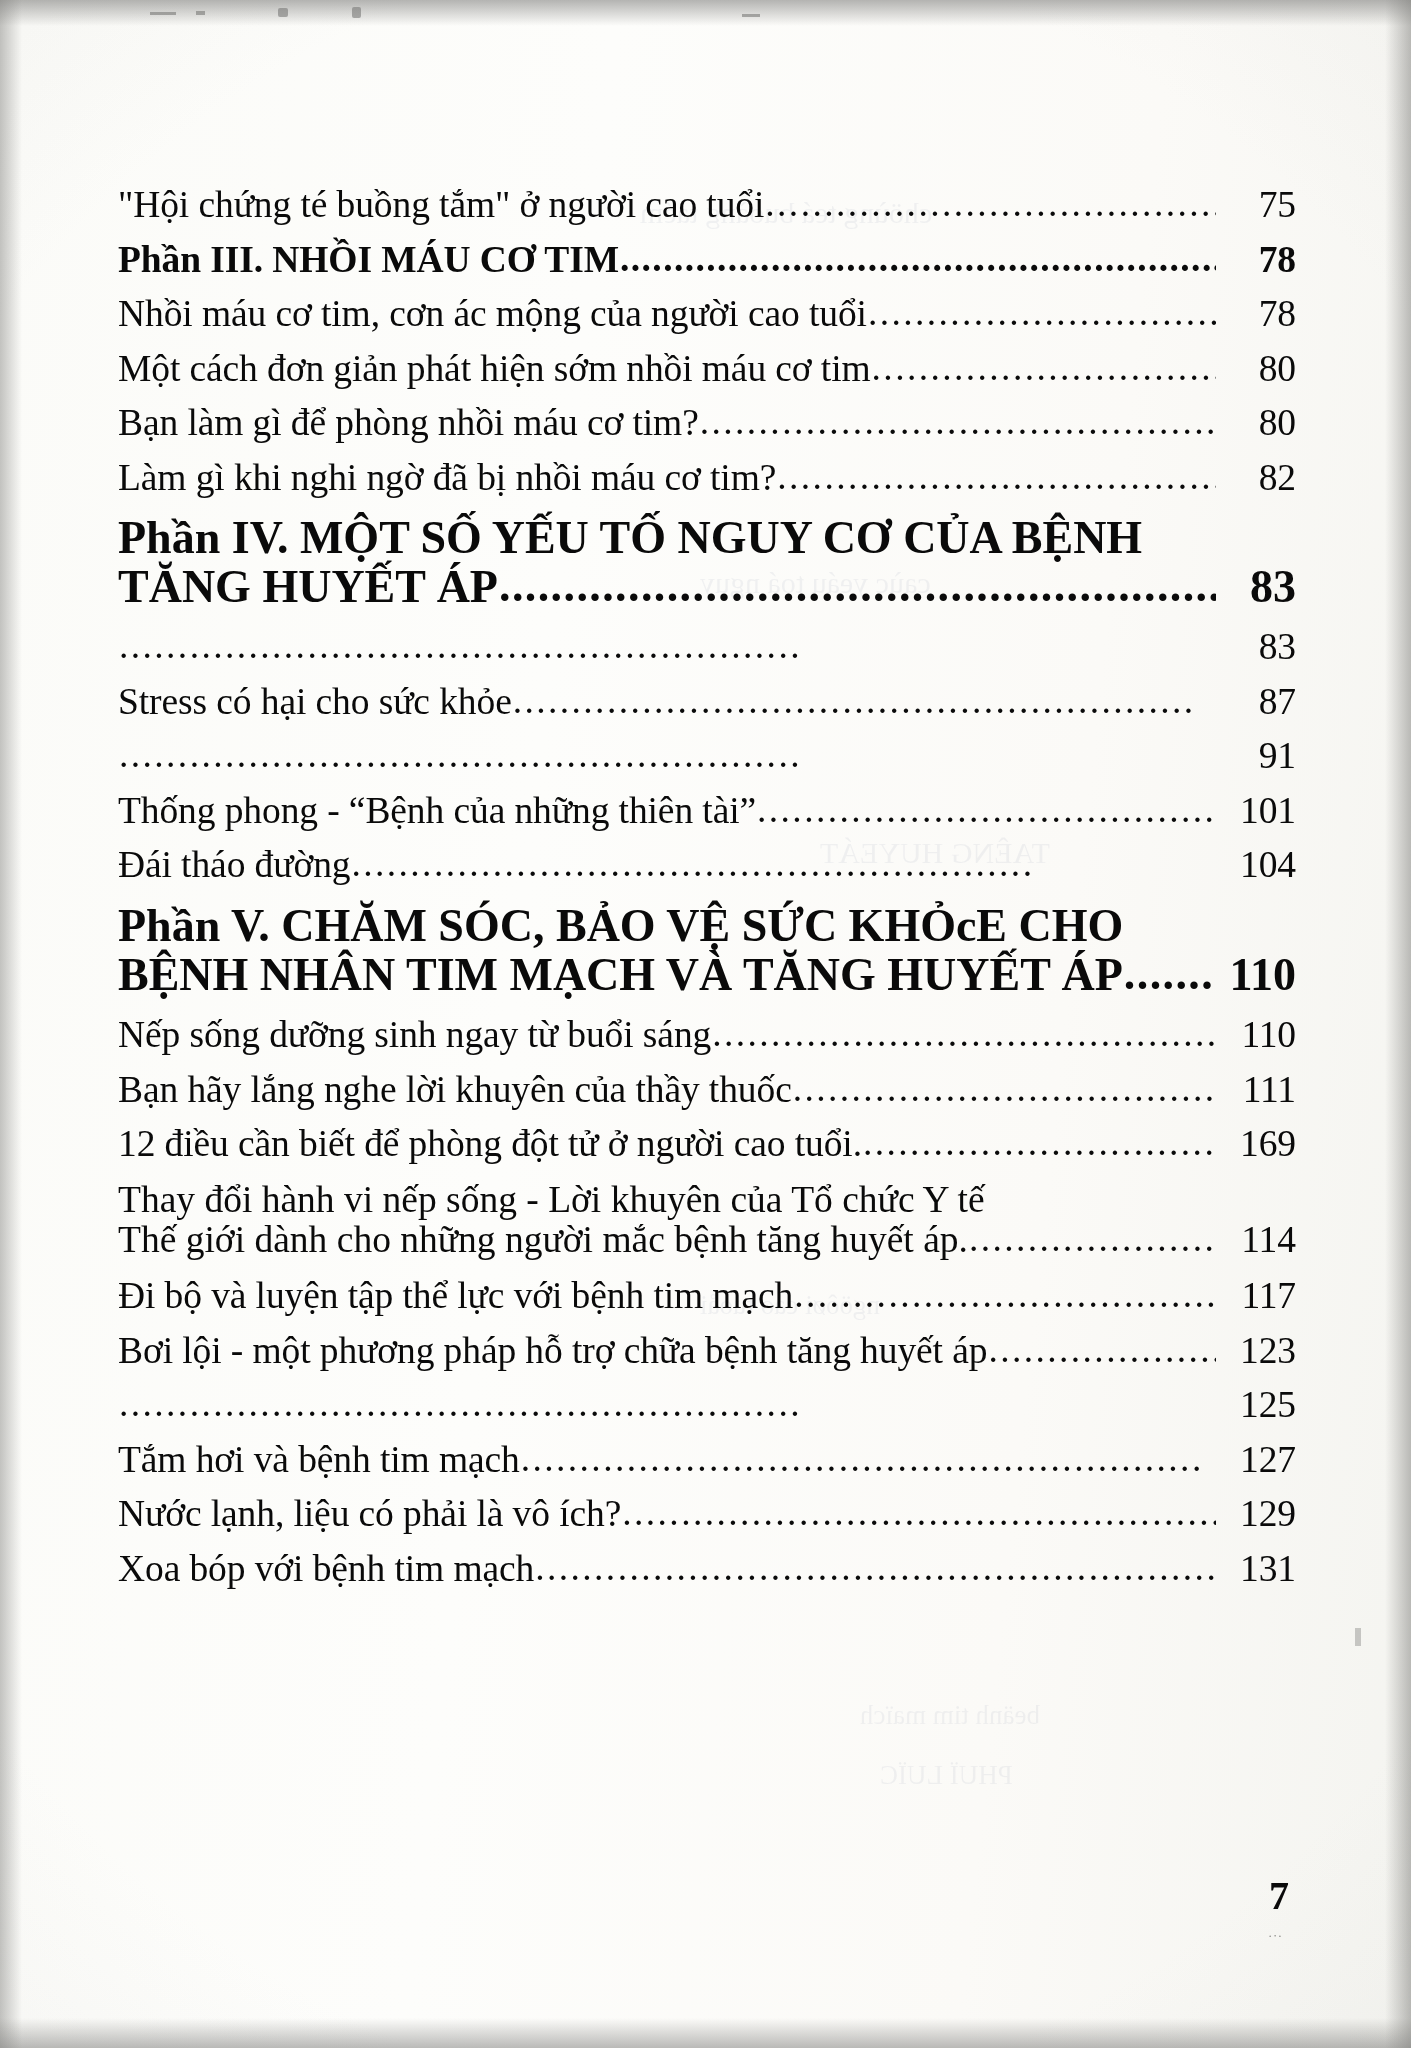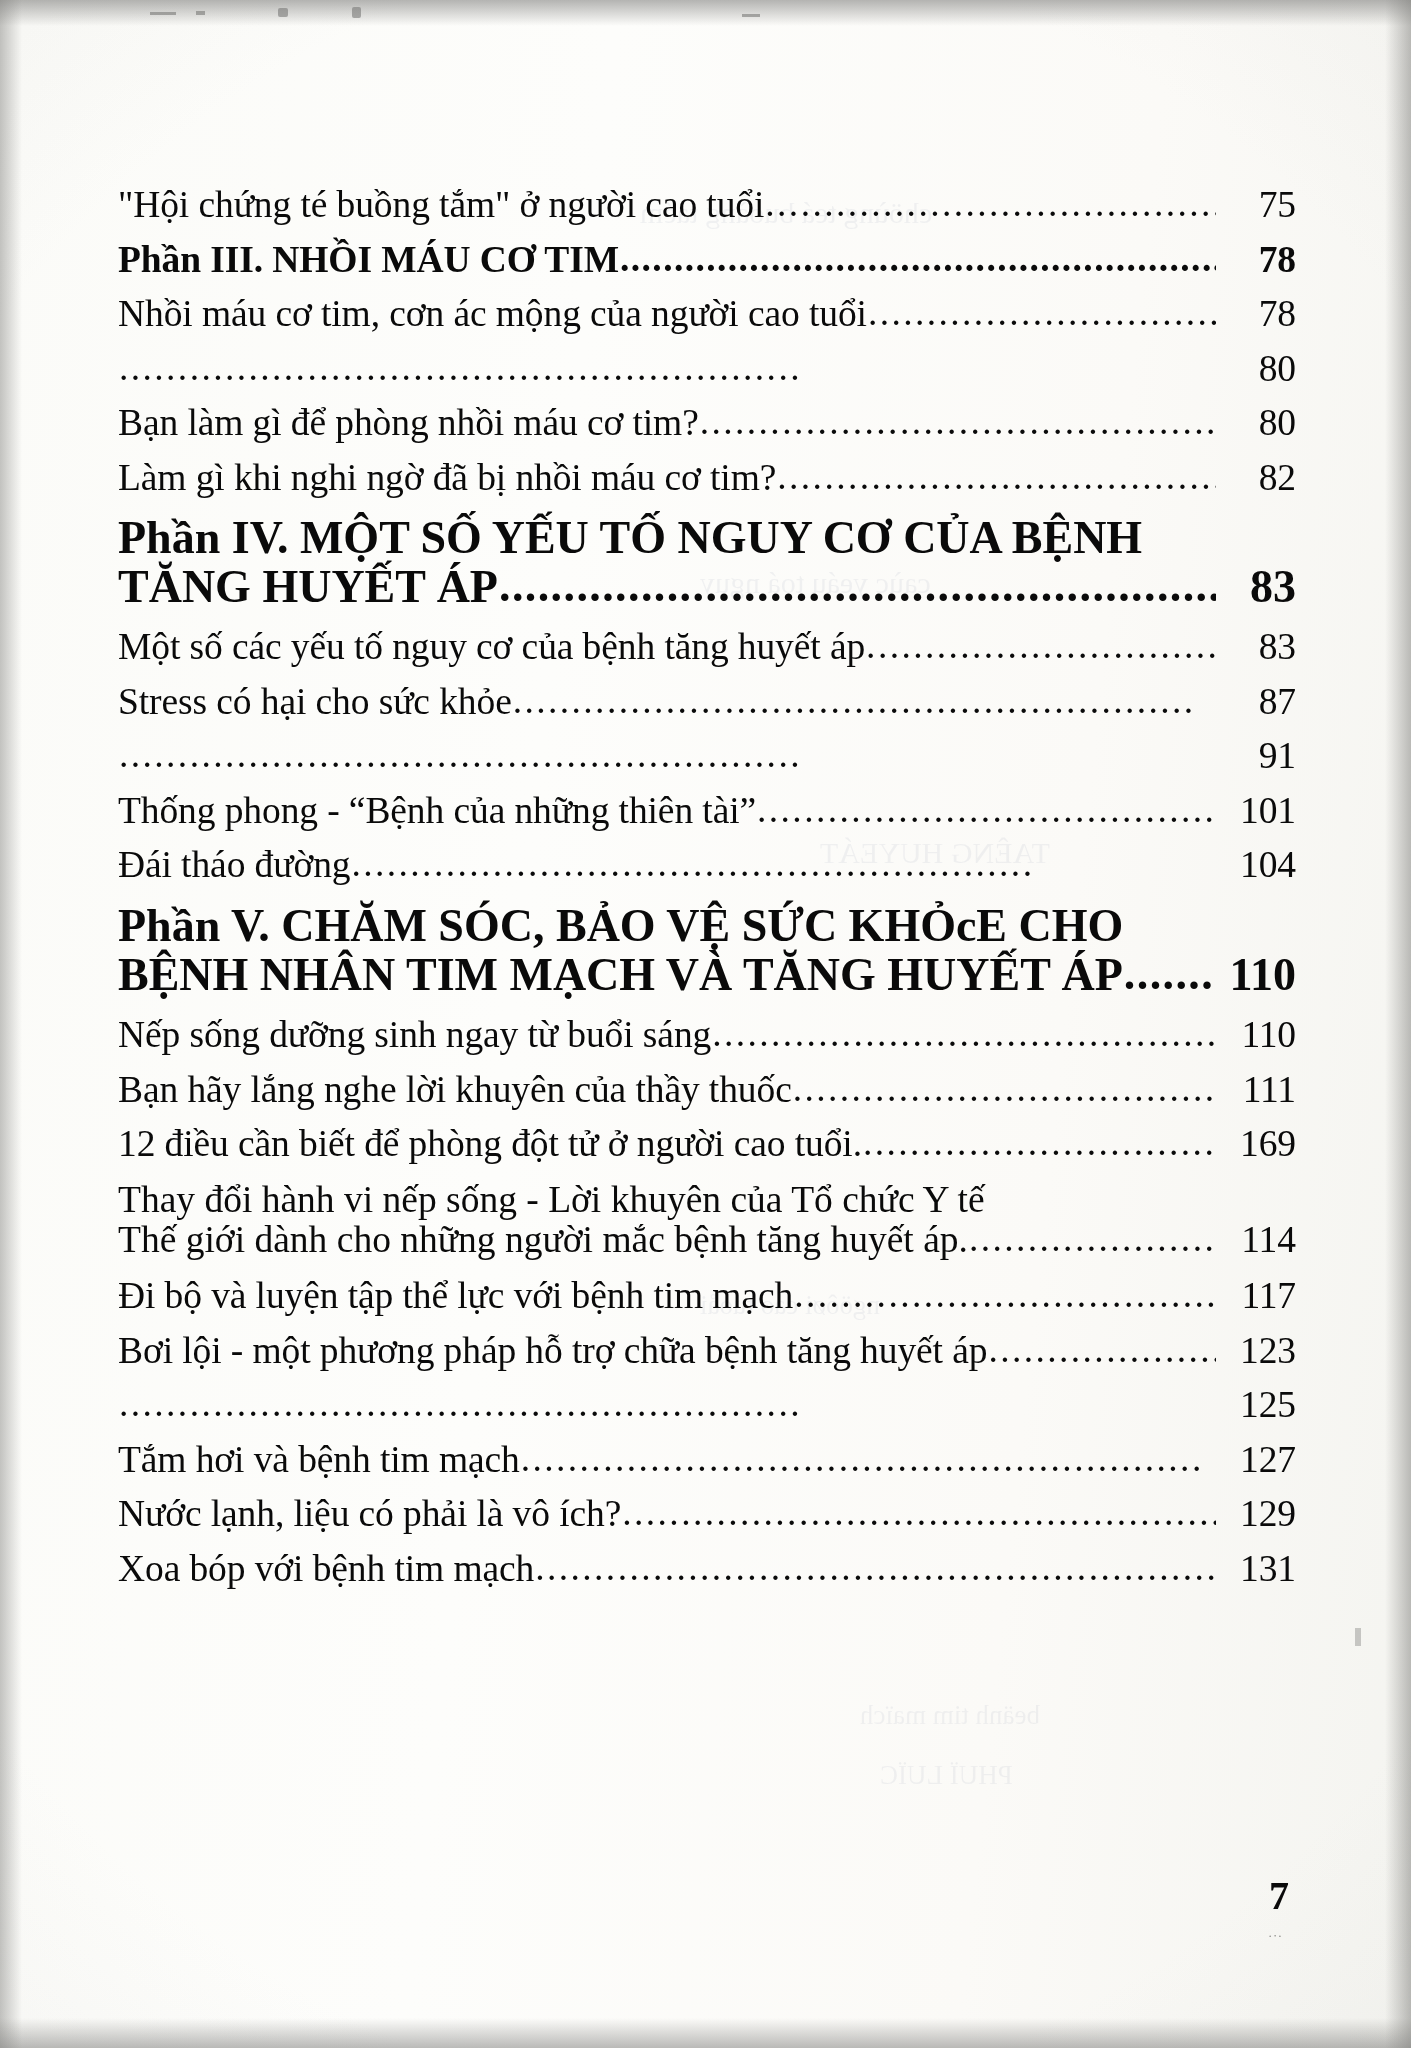--- a/index.html
+++ b/index.html
@@ -206,20 +206,21 @@
       <span class="pageno">78</span>
     </div>
 
     <div class="toc-row">
       <span class="title">Nhồi máu cơ tim, cơn ác mộng của người cao tuổi</span>
       <span class="leader">..........................................................</span>
       <span class="pageno">78</span>
     </div>
 
     <div class="toc-row">
+      <span class="title">Một cách đơn giản phát hiện sớm nhồi máu cơ tim</span>
       <span class="leader">..........................................................</span>
       <span class="pageno">80</span>
     </div>
 
     <div class="toc-row">
       <span class="title">Bạn làm gì để phòng nhồi máu cơ tim?</span>
       <span class="leader">..........................................................</span>
       <span class="pageno">80</span>
     </div>
 
@@ -232,21 +233,20 @@
     <div class="part-block">
       <span class="head-line1">Phần IV. MỘT SỐ YẾU TỐ NGUY CƠ CỦA BỆNH</span>
       <span class="head-line2">
         <span class="title">TĂNG HUYẾT ÁP</span>
         <span class="leader">..........................................................</span>
         <span class="pageno">83</span>
       </span>
     </div>
 
     <div class="toc-row">
-      <span class="title">Một số các yếu tố nguy cơ của bệnh tăng huyết áp</span>
       <span class="leader">..........................................................</span>
       <span class="pageno">83</span>
     </div>
 
     <div class="toc-row">
       <span class="title">Stress có hại cho sức khỏe</span>
       <span class="leader">..........................................................</span>
       <span class="pageno">87</span>
     </div>
 

